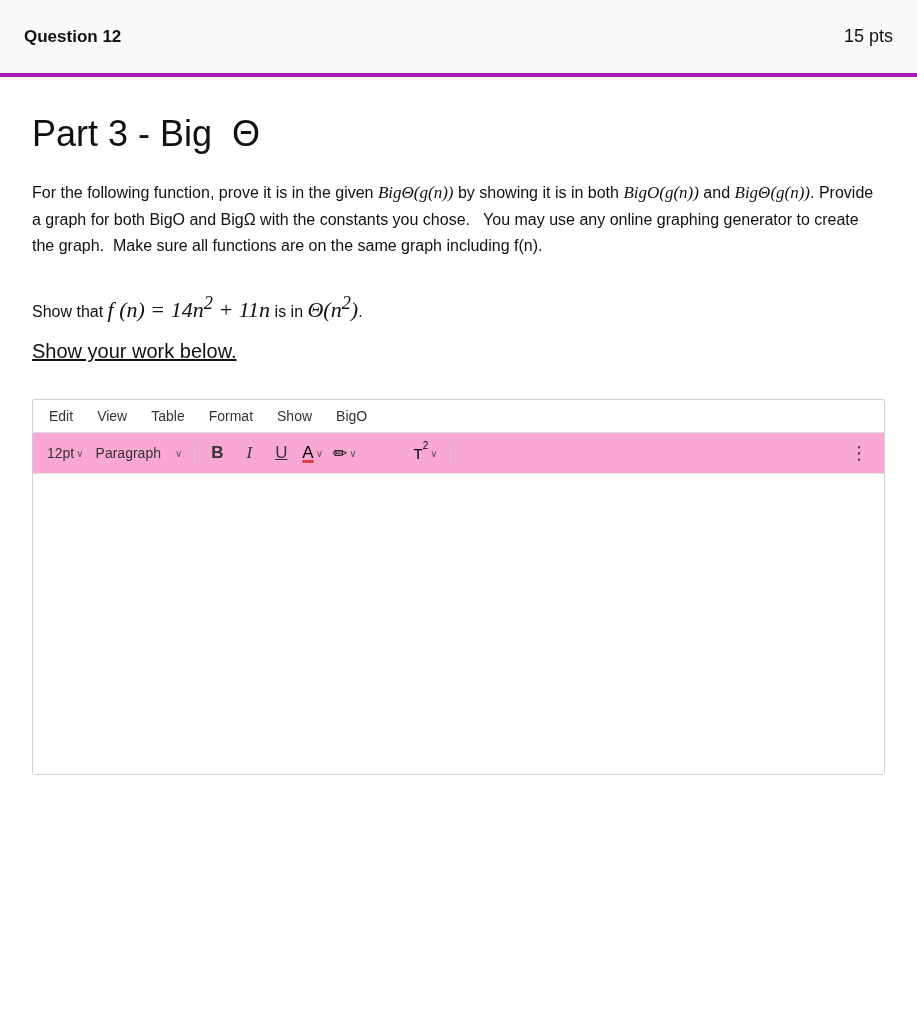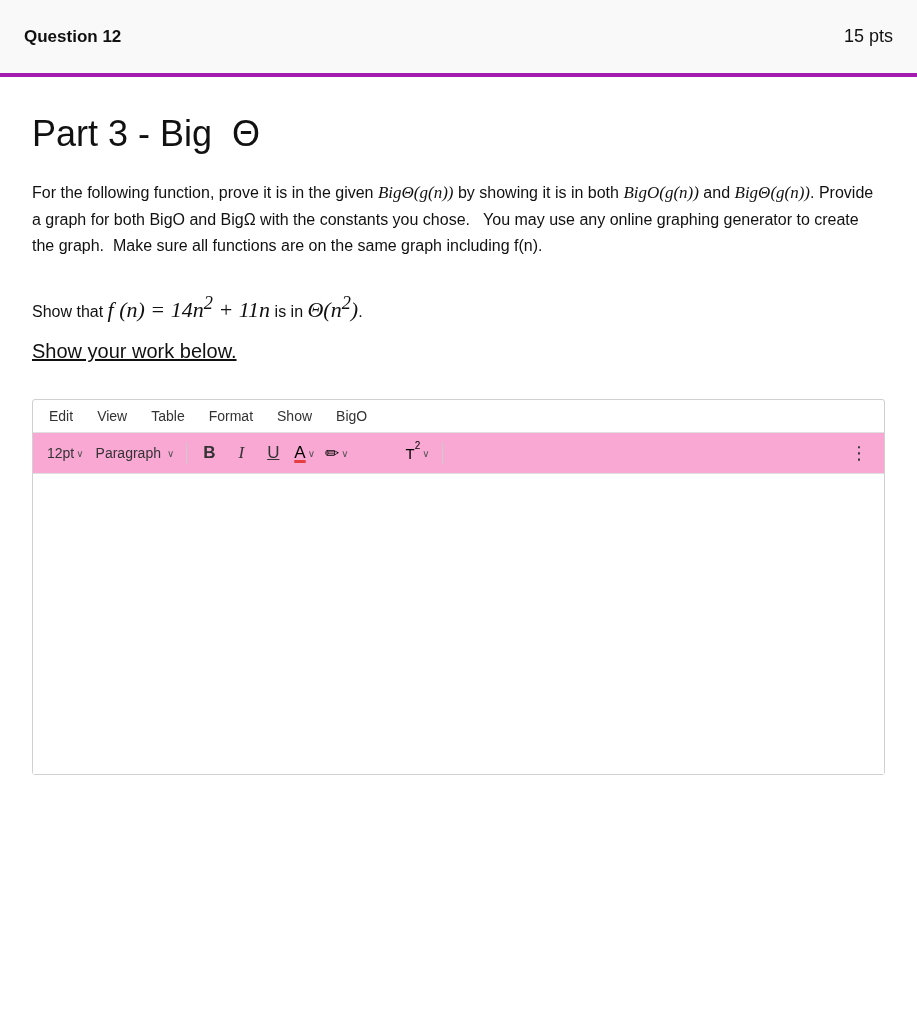--- a/index.html
+++ b/index.html
@@ -116,21 +116,21 @@
       gap: 2px;
       font-size: 14px;
       color: #333;
       cursor: pointer;
       padding: 2px 4px;
       border-radius: 3px;
     }
     .paragraph-select {
       display: flex;
       align-items: center;
-      gap: 6px;
+      gap: 14px;
       font-size: 14px;
       color: #333;
       cursor: pointer;
       padding: 2px 4px;
       border-radius: 3px;
     }
     .toolbar-divider {
       width: 1px;
       height: 22px;
       background: #ccc;

